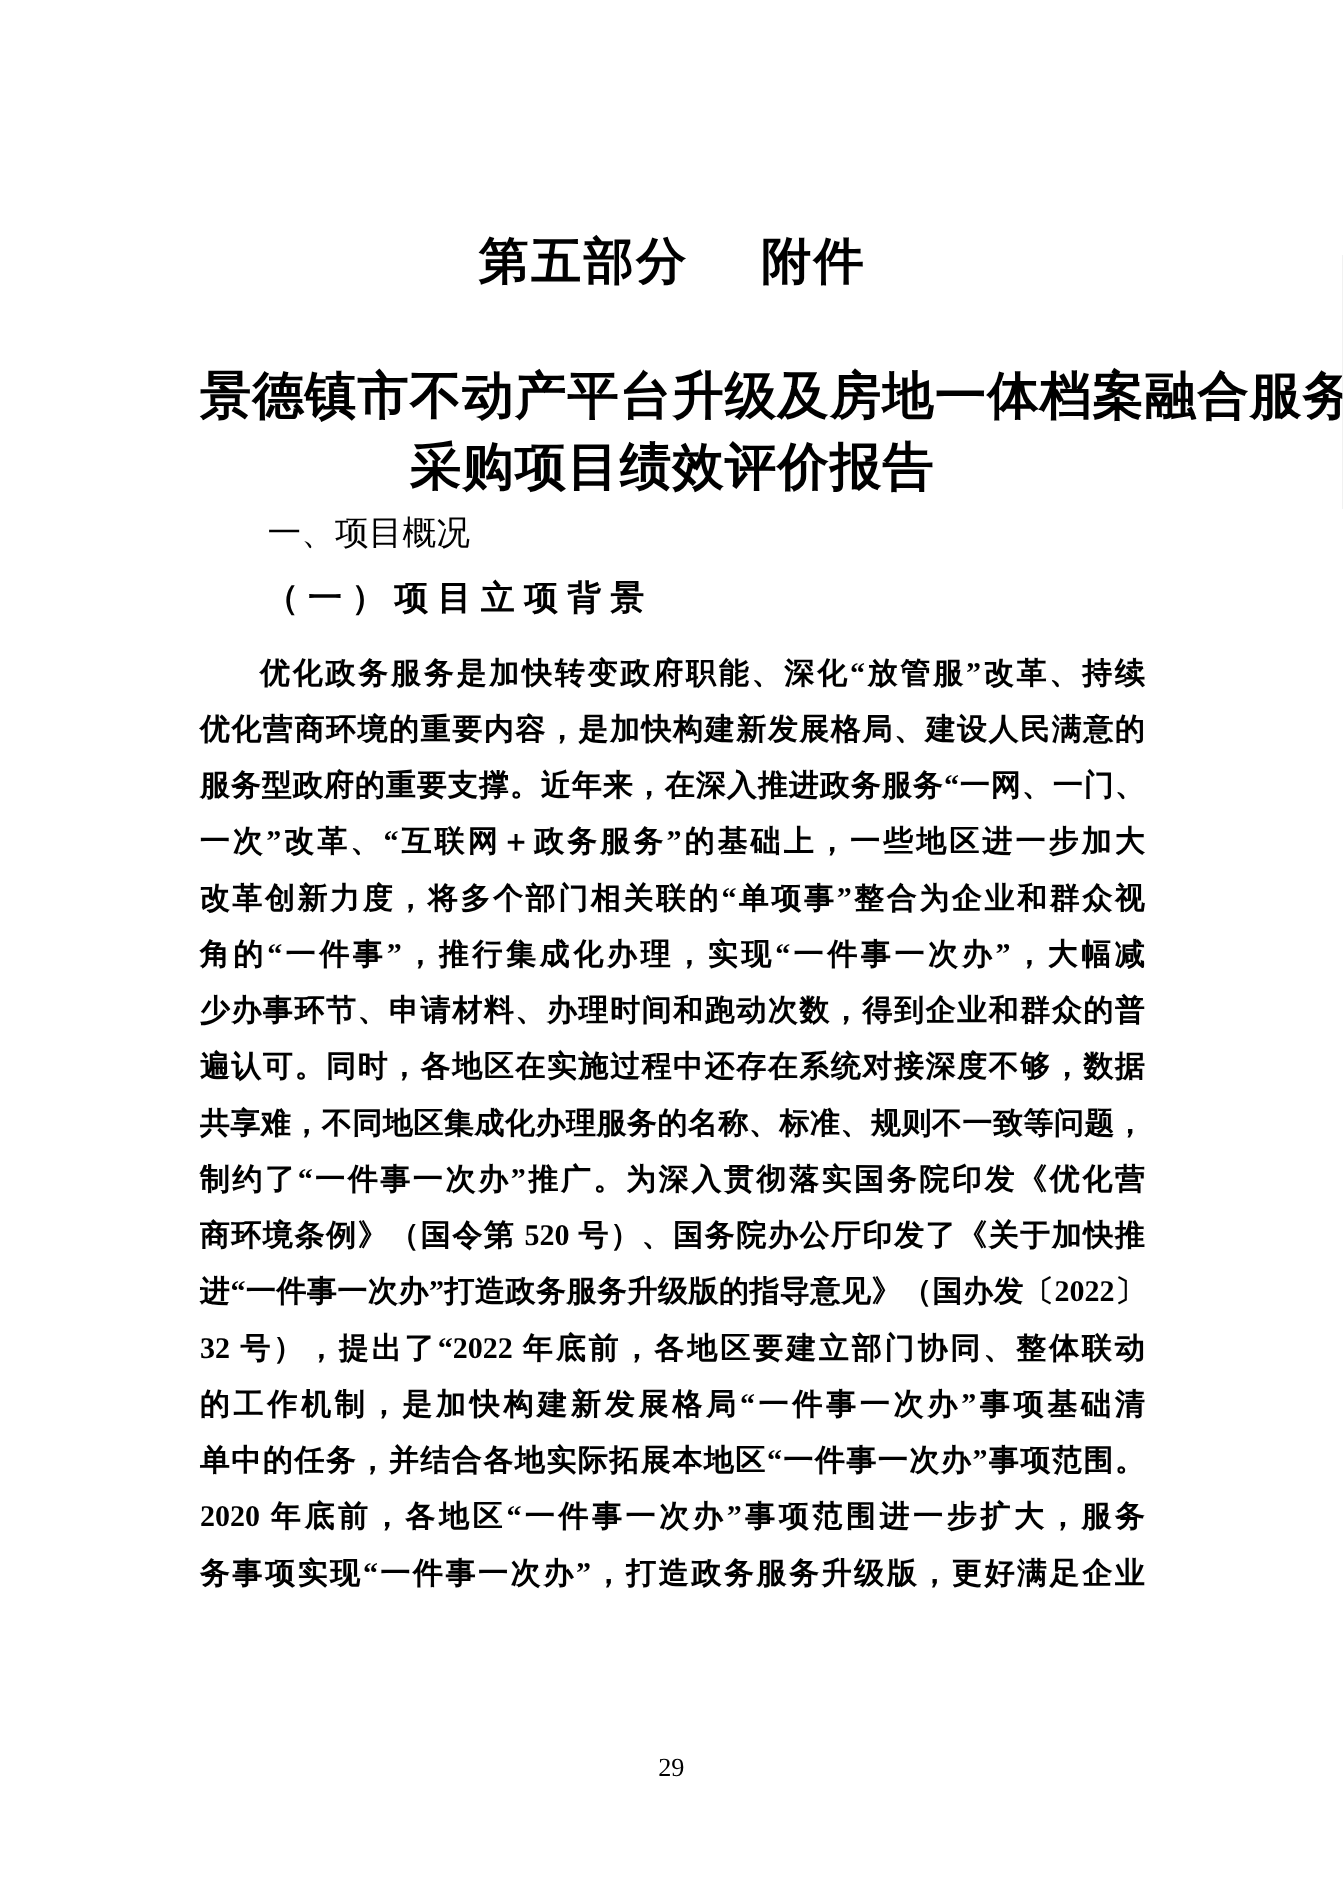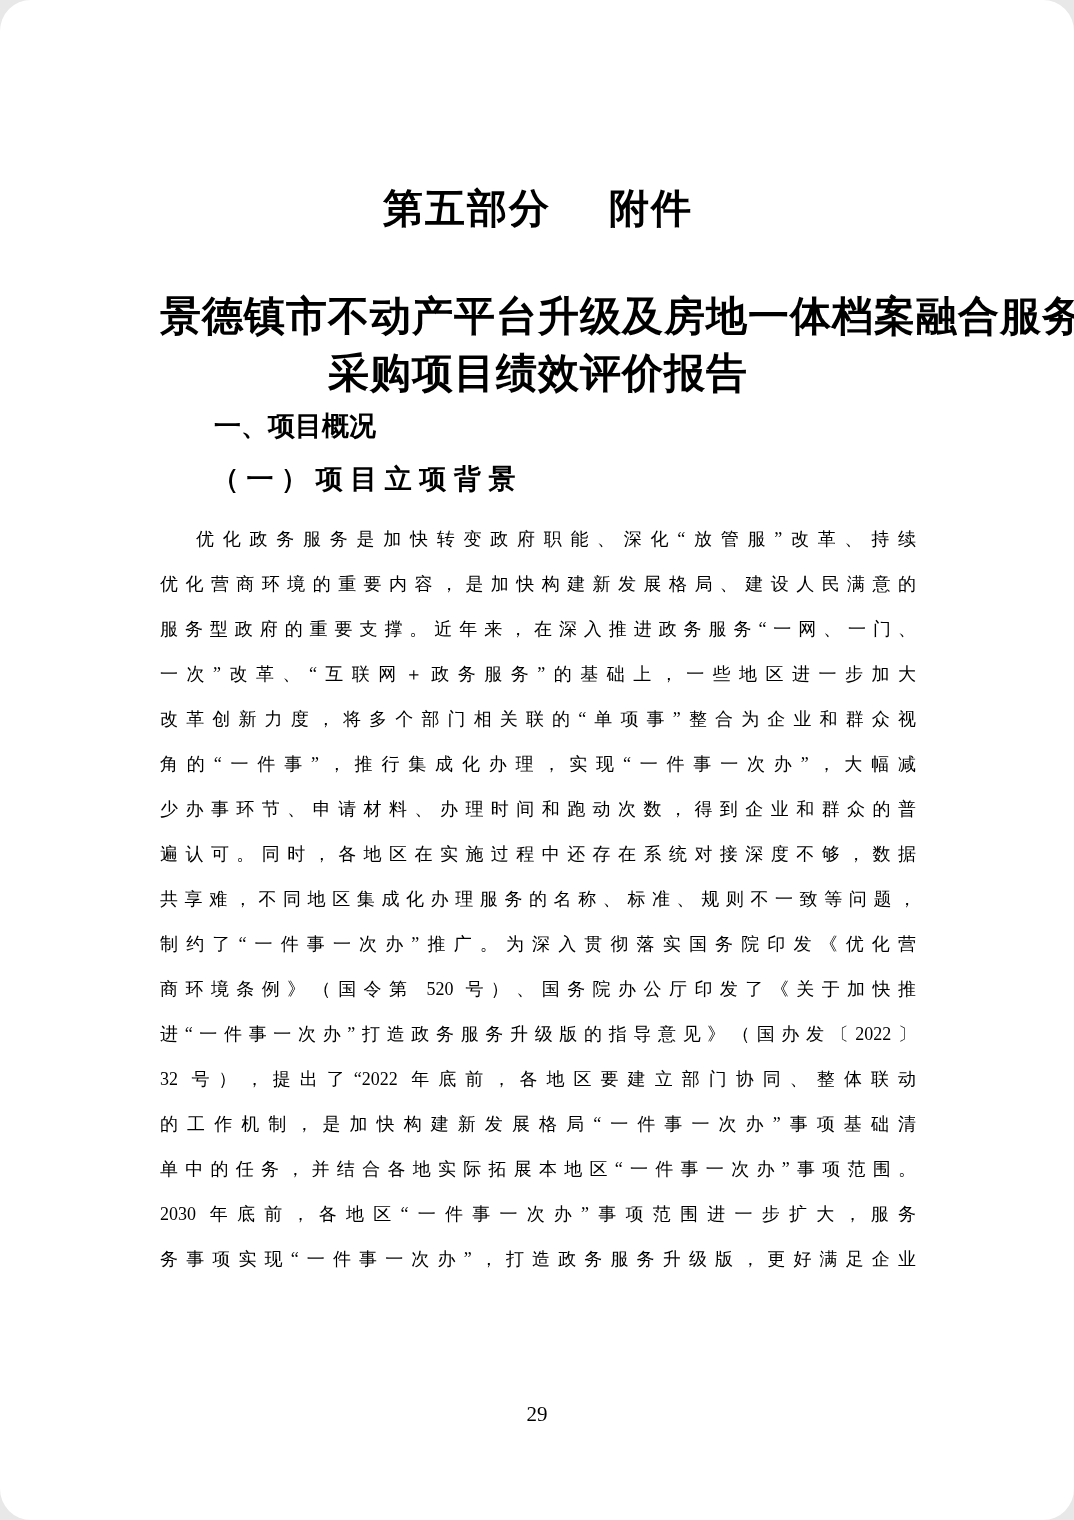--- a/index.html
+++ b/index.html
@@ -8,21 +8,20 @@
     background: #e8e8e8;
   }
   .page {
     position: relative;
     width: 1074px;
     height: 1520px;
     margin: 0 auto;
     background: #ffffff;
     color: #000000;
     overflow: hidden;
-    border-radius: 31px;
   }
   .content-block {
     position: absolute;
     left: 160px;
     width: 756px;
   }
   
   .part-title {
     top: 184px;
     text-align: center;
@@ -47,43 +46,44 @@
     line-height: 57px;
     letter-spacing: 1px;
     white-space: nowrap;
   }
   
   .section-heading {
     top: 406px;
     padding-left: 54px;
     box-sizing: border-box;
     font-family: "Liberation Sans", "DejaVu Sans", sans-serif;
-    font-weight: bold;
+    font-weight: normal;
     font-size: 27px;
     line-height: 40px;
     white-space: nowrap;
   }
   
   .subsection-heading {
     top: 460px;
     padding-left: 52px;
     box-sizing: border-box;
     font-family: Liberation Mono, monospace;
     font-weight: bold;
     font-size: 27px;
     line-height: 42px;
     letter-spacing: 0.28em;
     white-space: nowrap;
   }
   
   .body-text {
     top: 517px;
     font-family: "Liberation Serif", "DejaVu Serif", serif;
-    font-size: 18px;
+    font-size: 24px;
     line-height: 45px;
+    font-weight: bold;
   }
   .body-line {
     text-align: justify;
     text-align-last: justify;
     text-justify: inter-character;
     height: 45px;
     overflow: visible;
   }
   .body-line.first {
     text-indent: 2em;
@@ -130,19 +130,19 @@
     <div class="body-line">角的“一件事”，推行集成化办理，实现“一件事一次办”，大幅减</div>
     <div class="body-line">少办事环节、申请材料、办理时间和跑动次数，得到企业和群众的普</div>
     <div class="body-line">遍认可。同时，各地区在实施过程中还存在系统对接深度不够，数据</div>
     <div class="body-line">共享难，不同地区集成化办理服务的名称、标准、规则不一致等问题，</div>
     <div class="body-line">制约了“一件事一次办”推广。为深入贯彻落实国务院印发《优化营</div>
     <div class="body-line">商环境条例》（国令第 520 号）、国务院办公厅印发了《关于加快推</div>
     <div class="body-line">进“一件事一次办”打造政务服务升级版的指导意见》（国办发〔2022〕</div>
     <div class="body-line">32 号），提出了“2022 年底前，各地区要建立部门协同、整体联动</div>
     <div class="body-line">的工作机制，是加快构建新发展格局“一件事一次办”事项基础清</div>
     <div class="body-line">单中的任务，并结合各地实际拓展本地区“一件事一次办”事项范围。</div>
-    <div class="body-line">2030 年底前，各地区“一件事一次办”事项范围进一步扩大，服务</div>
+    <div class="body-line">2020 年底前，各地区“一件事一次办”事项范围进一步扩大，服务</div>
     <div class="body-line">务事项实现“一件事一次办”，打造政务服务升级版，更好满足企业</div>
   </div>
 
   <div class="page-number">29</div>
 
 </div>
 
 </body></html>

